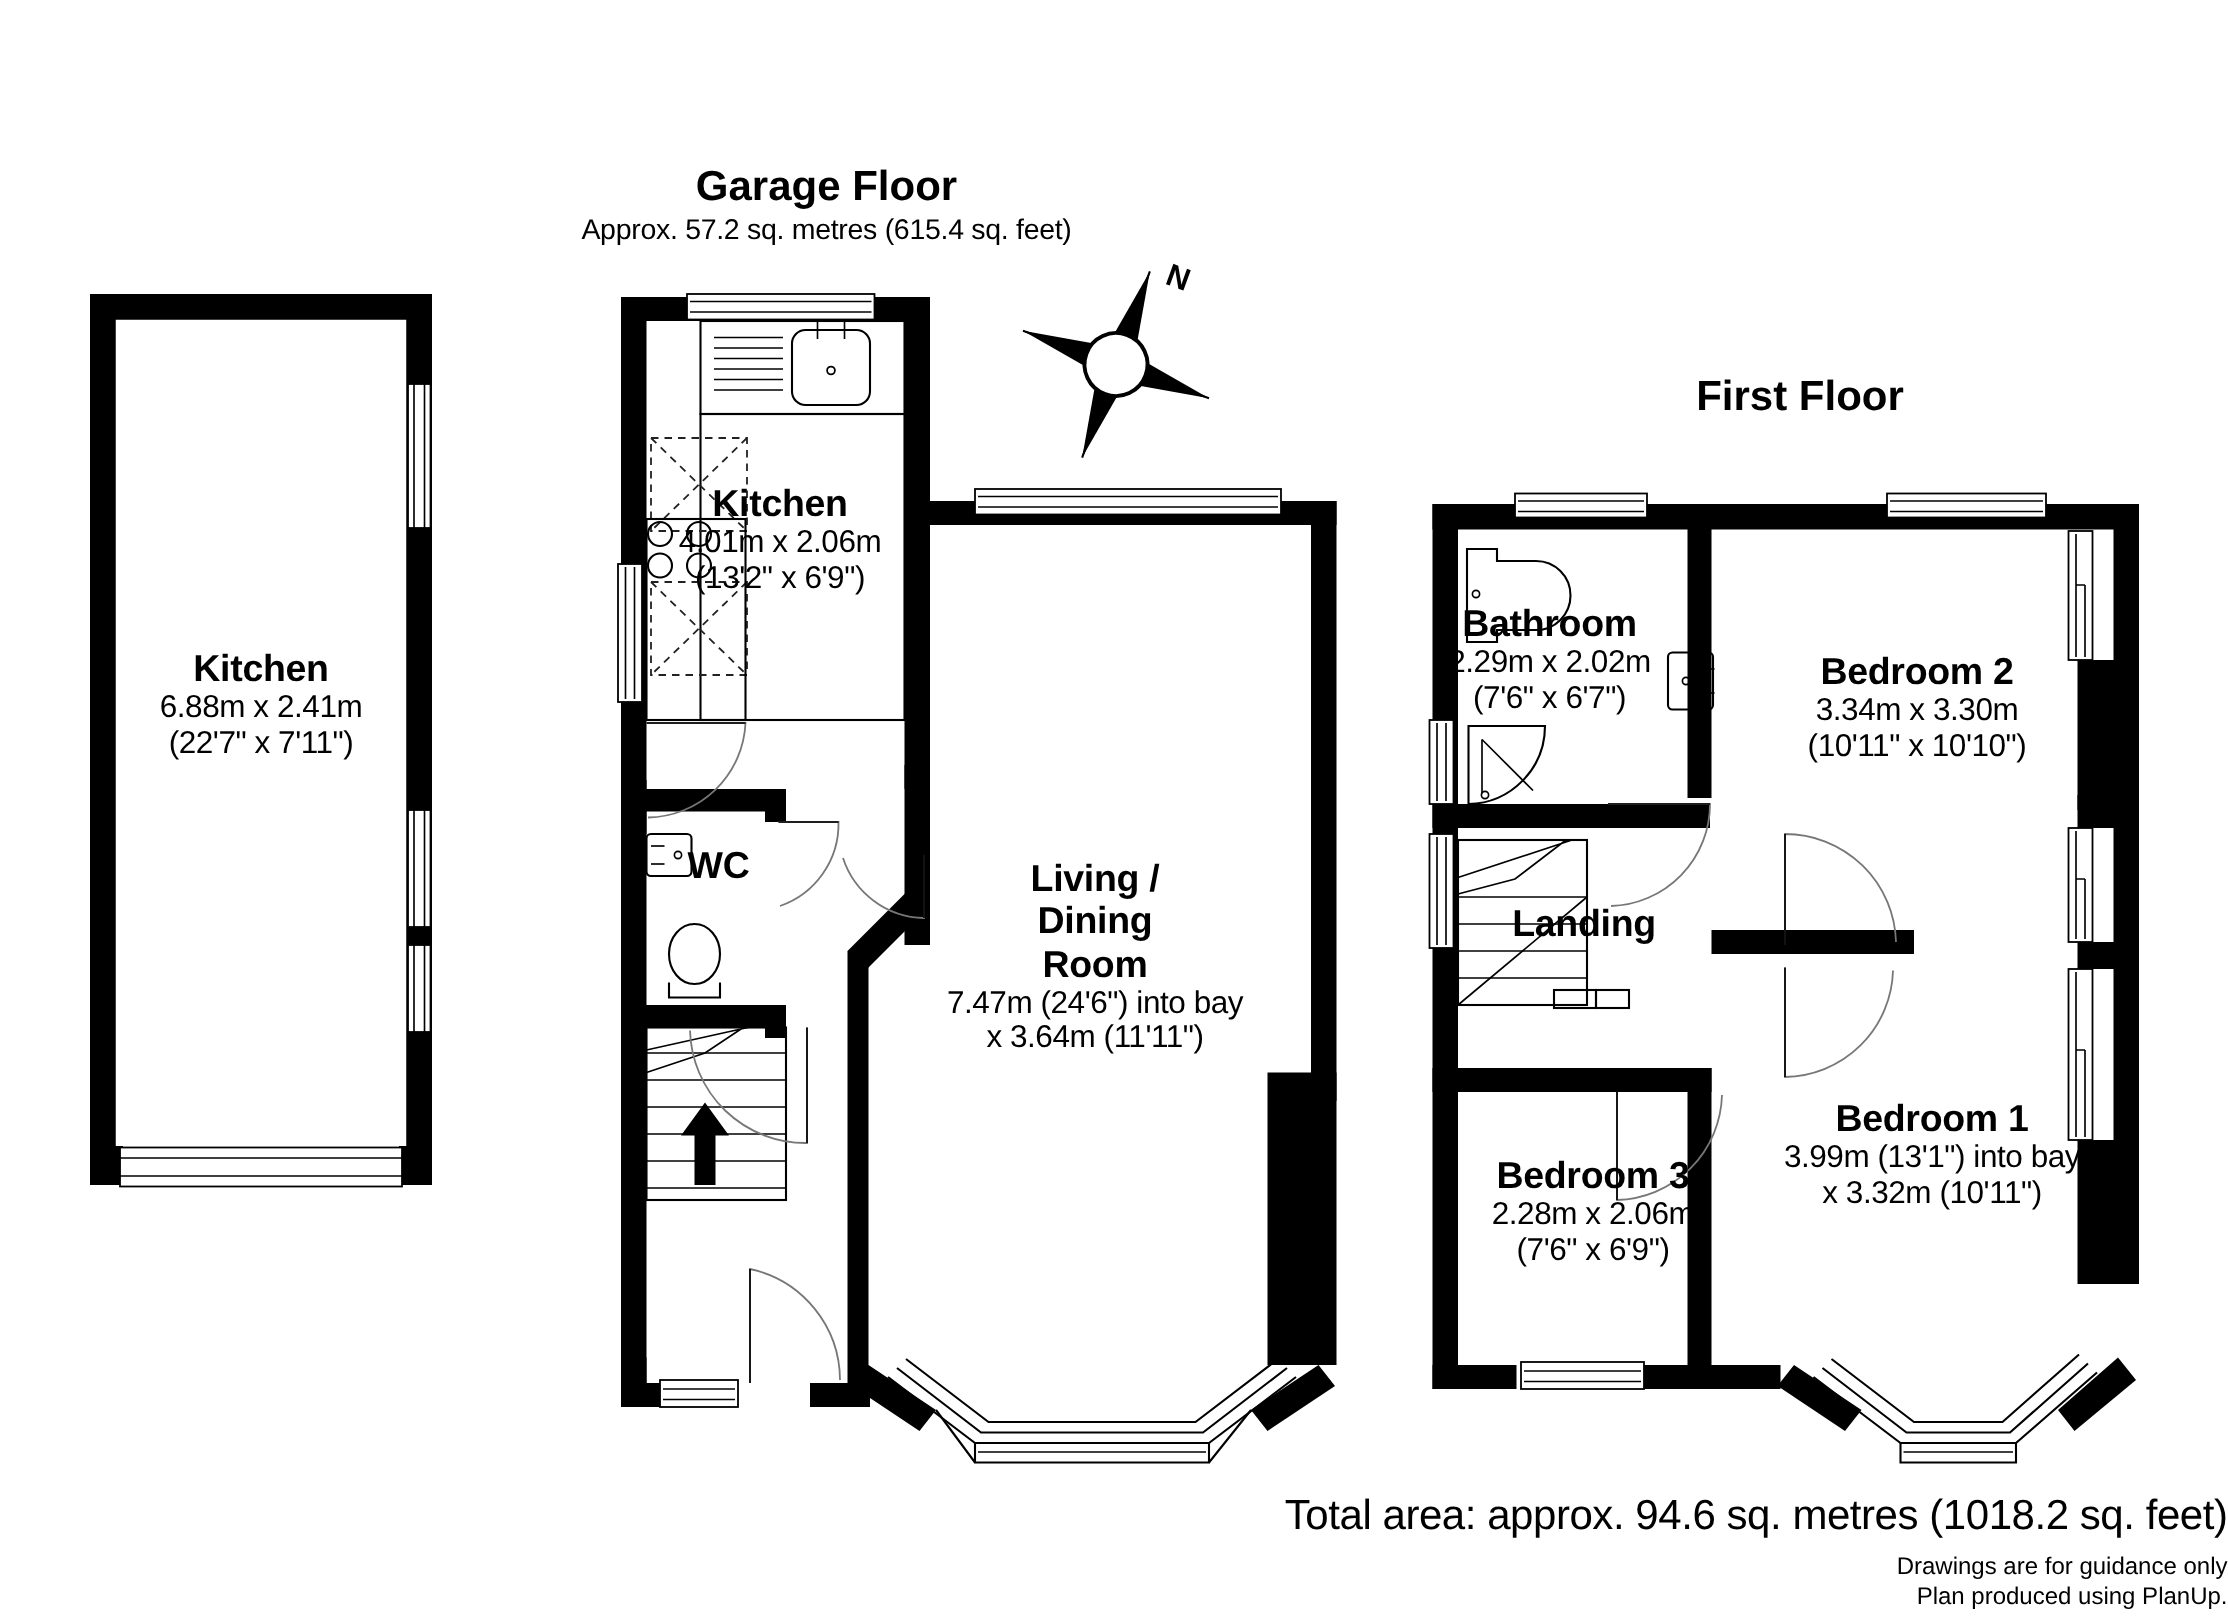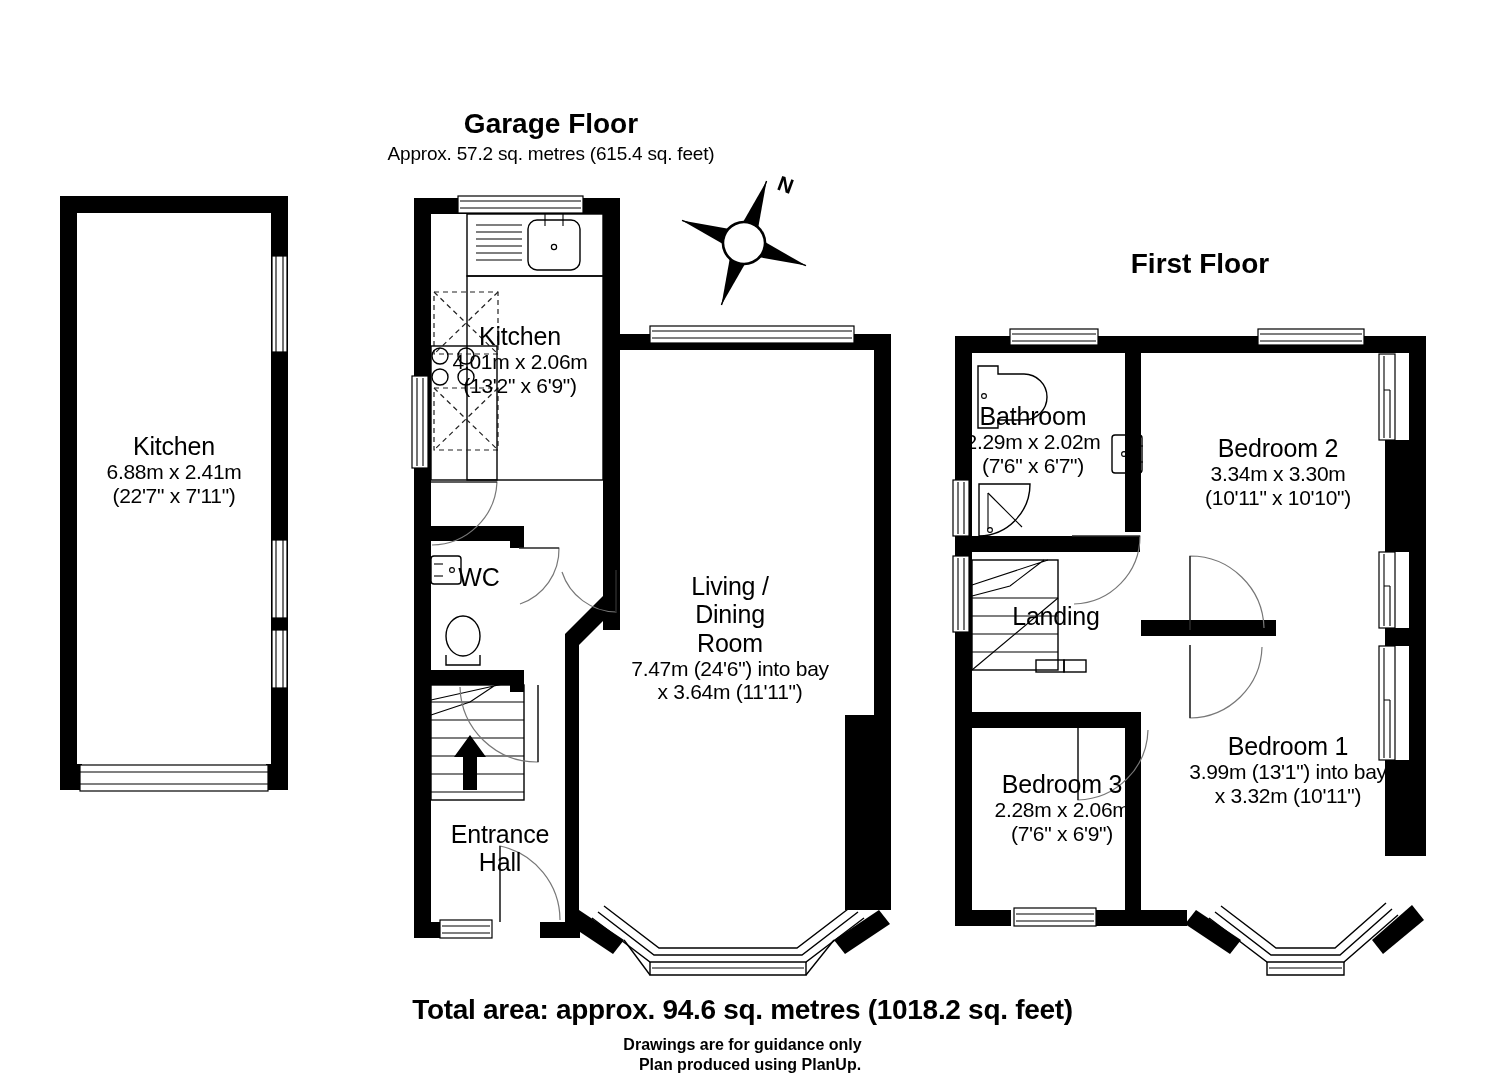--- a/index.html
+++ b/index.html
@@ -29,21 +29,21 @@
   }
   
   .lbl {
     position: absolute;
     text-align: center;
     line-height: 1.13;
     white-space: nowrap;
     user-select: none;
   }
   .lbl .t-title {
-    font-weight: normal;
+    font-weight: bold;
     font-size: 25px;
     letter-spacing: -0.2px;
   }
   .lbl .t-dim {
     font-weight: normal;
     font-size: 21px;
     letter-spacing: -0.3px;
   }
   .floor-head {
     position: absolute;
@@ -55,25 +55,24 @@
     font-size: 28px;
     letter-spacing: 0px;
   }
   .floor-head .fh-sub {
     font-size: 19px;
     margin-top: 3px;
     letter-spacing: -0.2px;
   }
   .footer {
     position: absolute;
-    text-align: center;
+    text-align: right;
     white-space: nowrap;
     width: 100%;
     left: 0;
-    font-weight: bold;
   }
   .footer .f-total {
     font-size: 28px;
     letter-spacing: -0.3px;
   }
   .footer .f-note {
     font-size: 16px;
     line-height: 1.28;
     margin-top: 9px;
   }
@@ -472,24 +471,20 @@
   </div>
 
   <div class="lbl" style="left:594px; top:572px; width:272px;">
     <div class="t-title">Living /</div>
     <div class="t-title">Dining</div>
     <div class="t-title">Room</div>
     <div class="t-dim">7.47m (24'6") into bay</div>
     <div class="t-dim">x 3.64m (11'11")</div>
   </div>
 
-  <div class="lbl" style="left:404px; top:820px; width:192px;">
-    <div class="t-title">Entrance</div>
-    <div class="t-title">Hall</div>
-  </div>
 
   <div class="lbl" style="left:918px; top:402px; width:230px;">
     <div class="t-title">Bathroom</div>
     <div class="t-dim">2.29m x 2.02m</div>
     <div class="t-dim">(7'6" x 6'7")</div>
   </div>
 
   <div class="lbl" style="left:1158px; top:434px; width:240px;">
     <div class="t-title">Bedroom 2</div>
     <div class="t-dim">3.34m x 3.30m</div>

